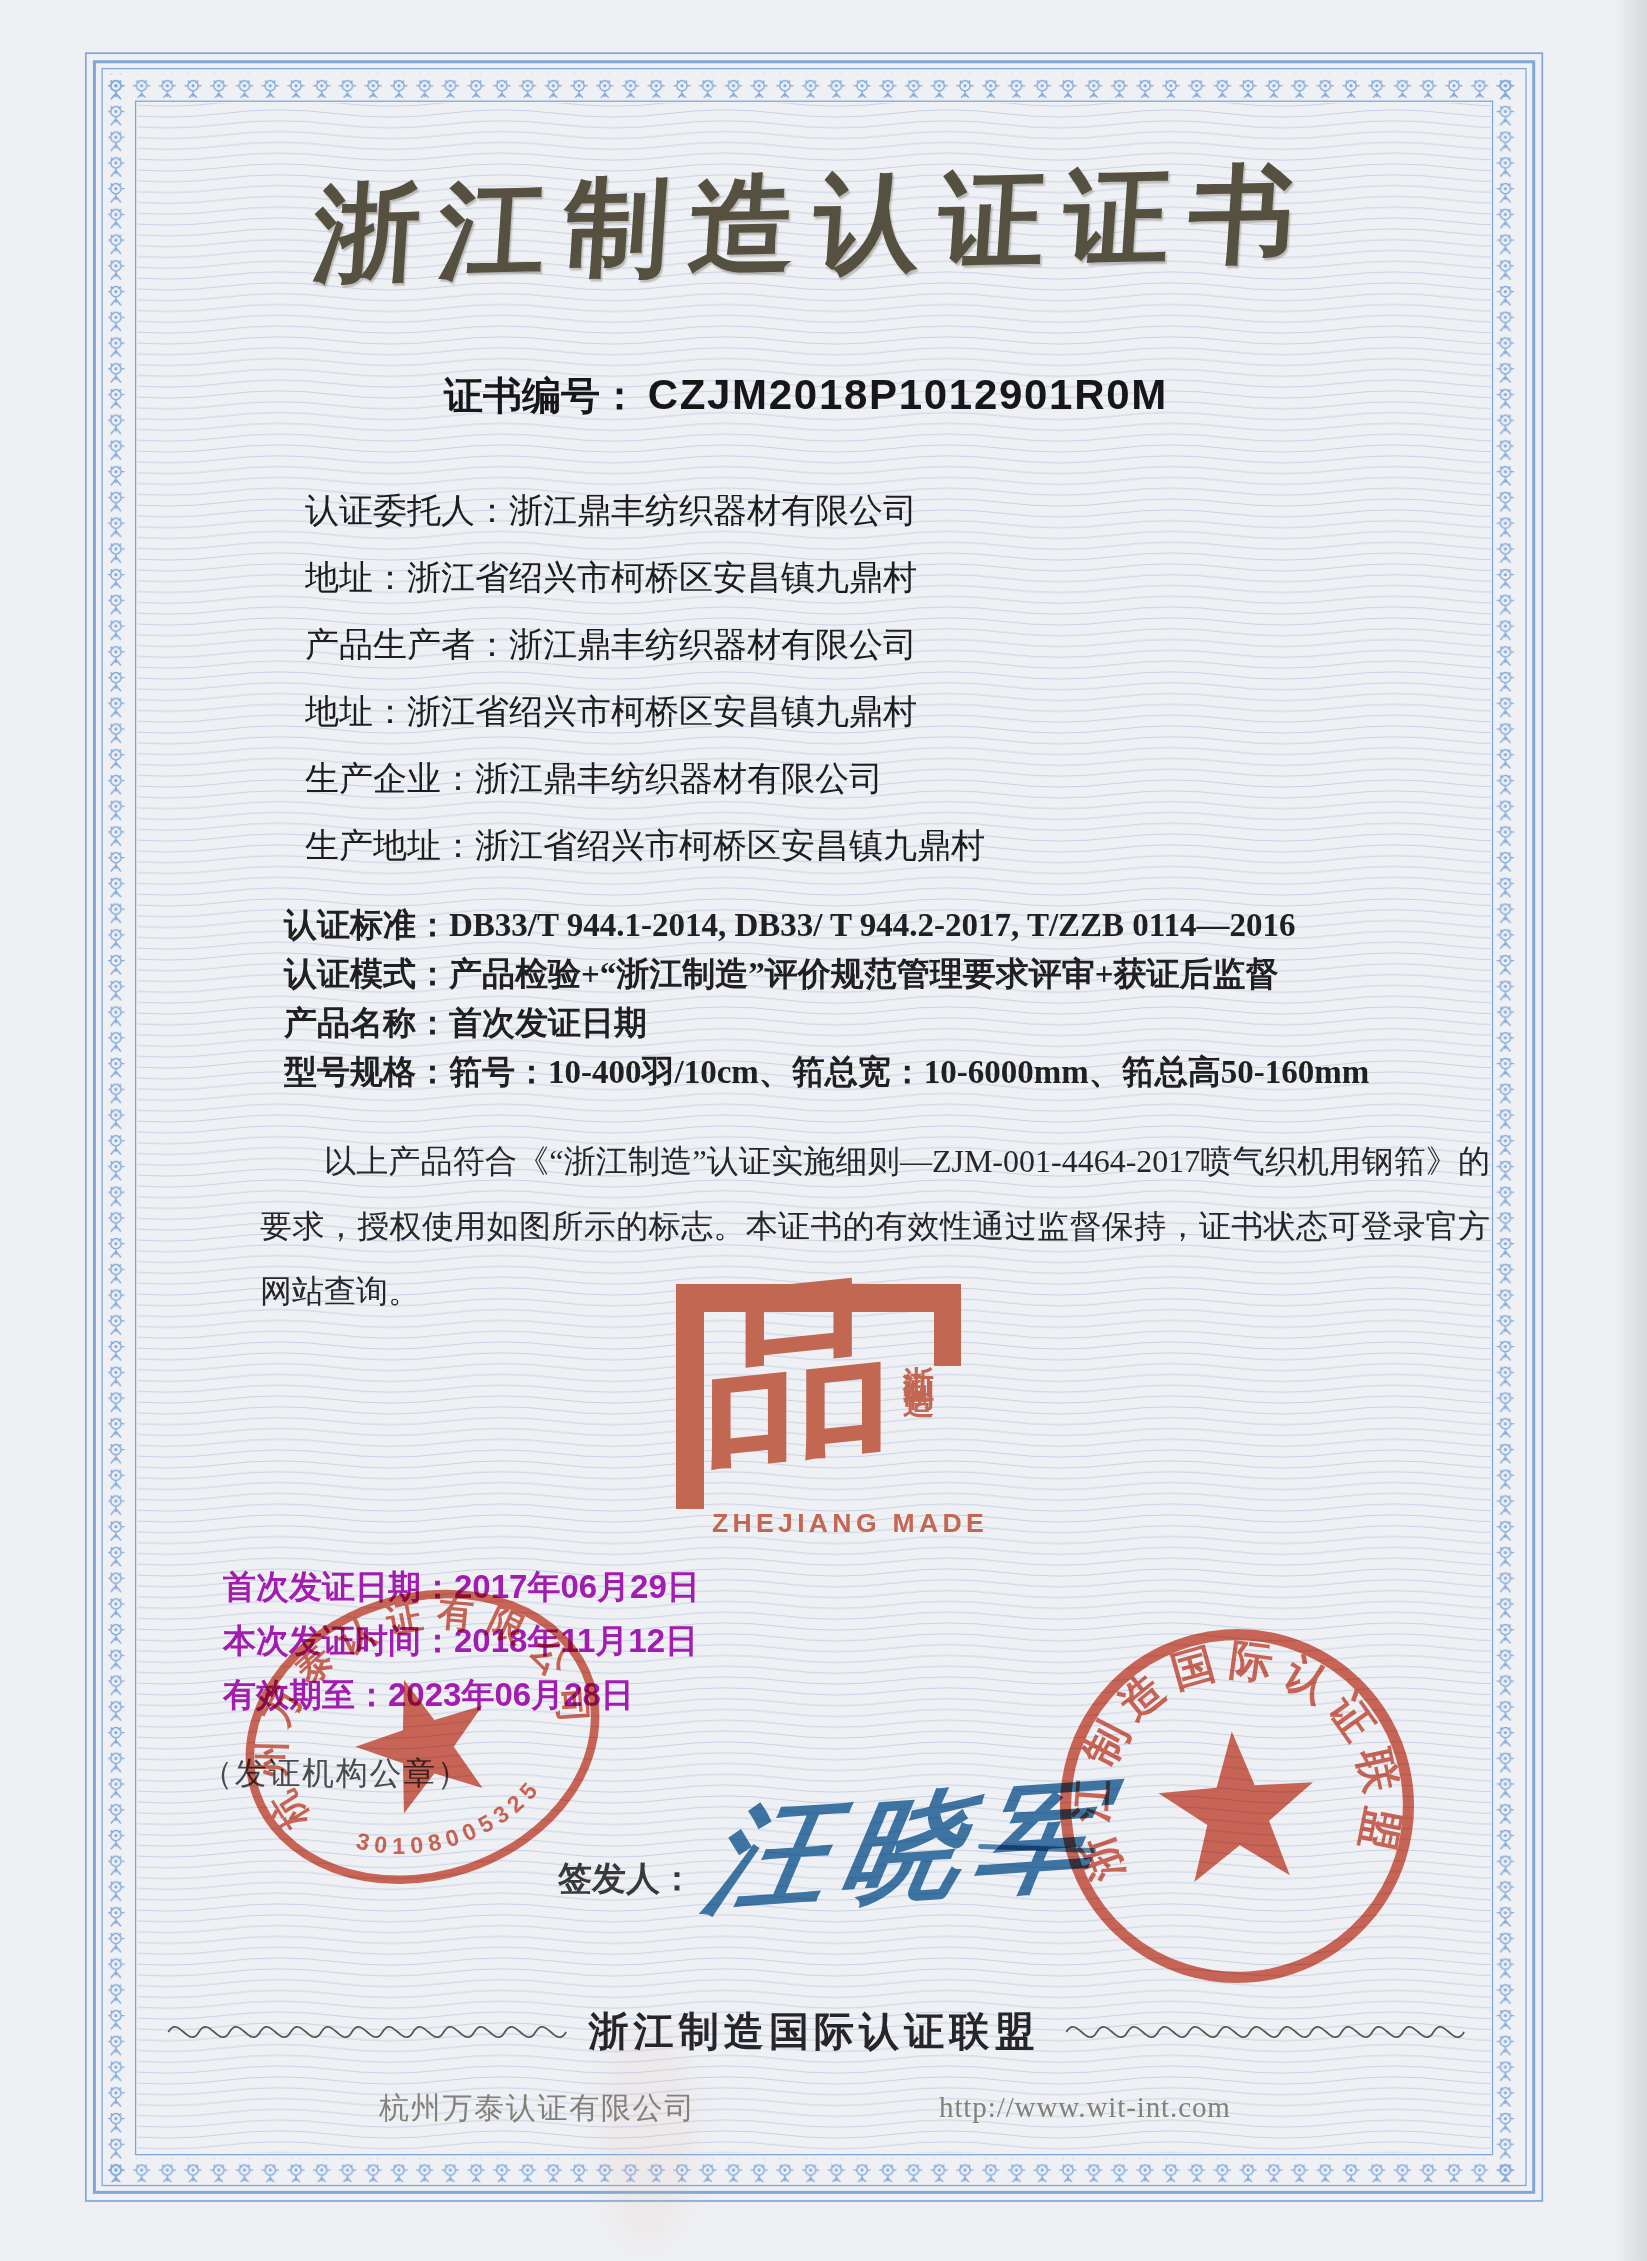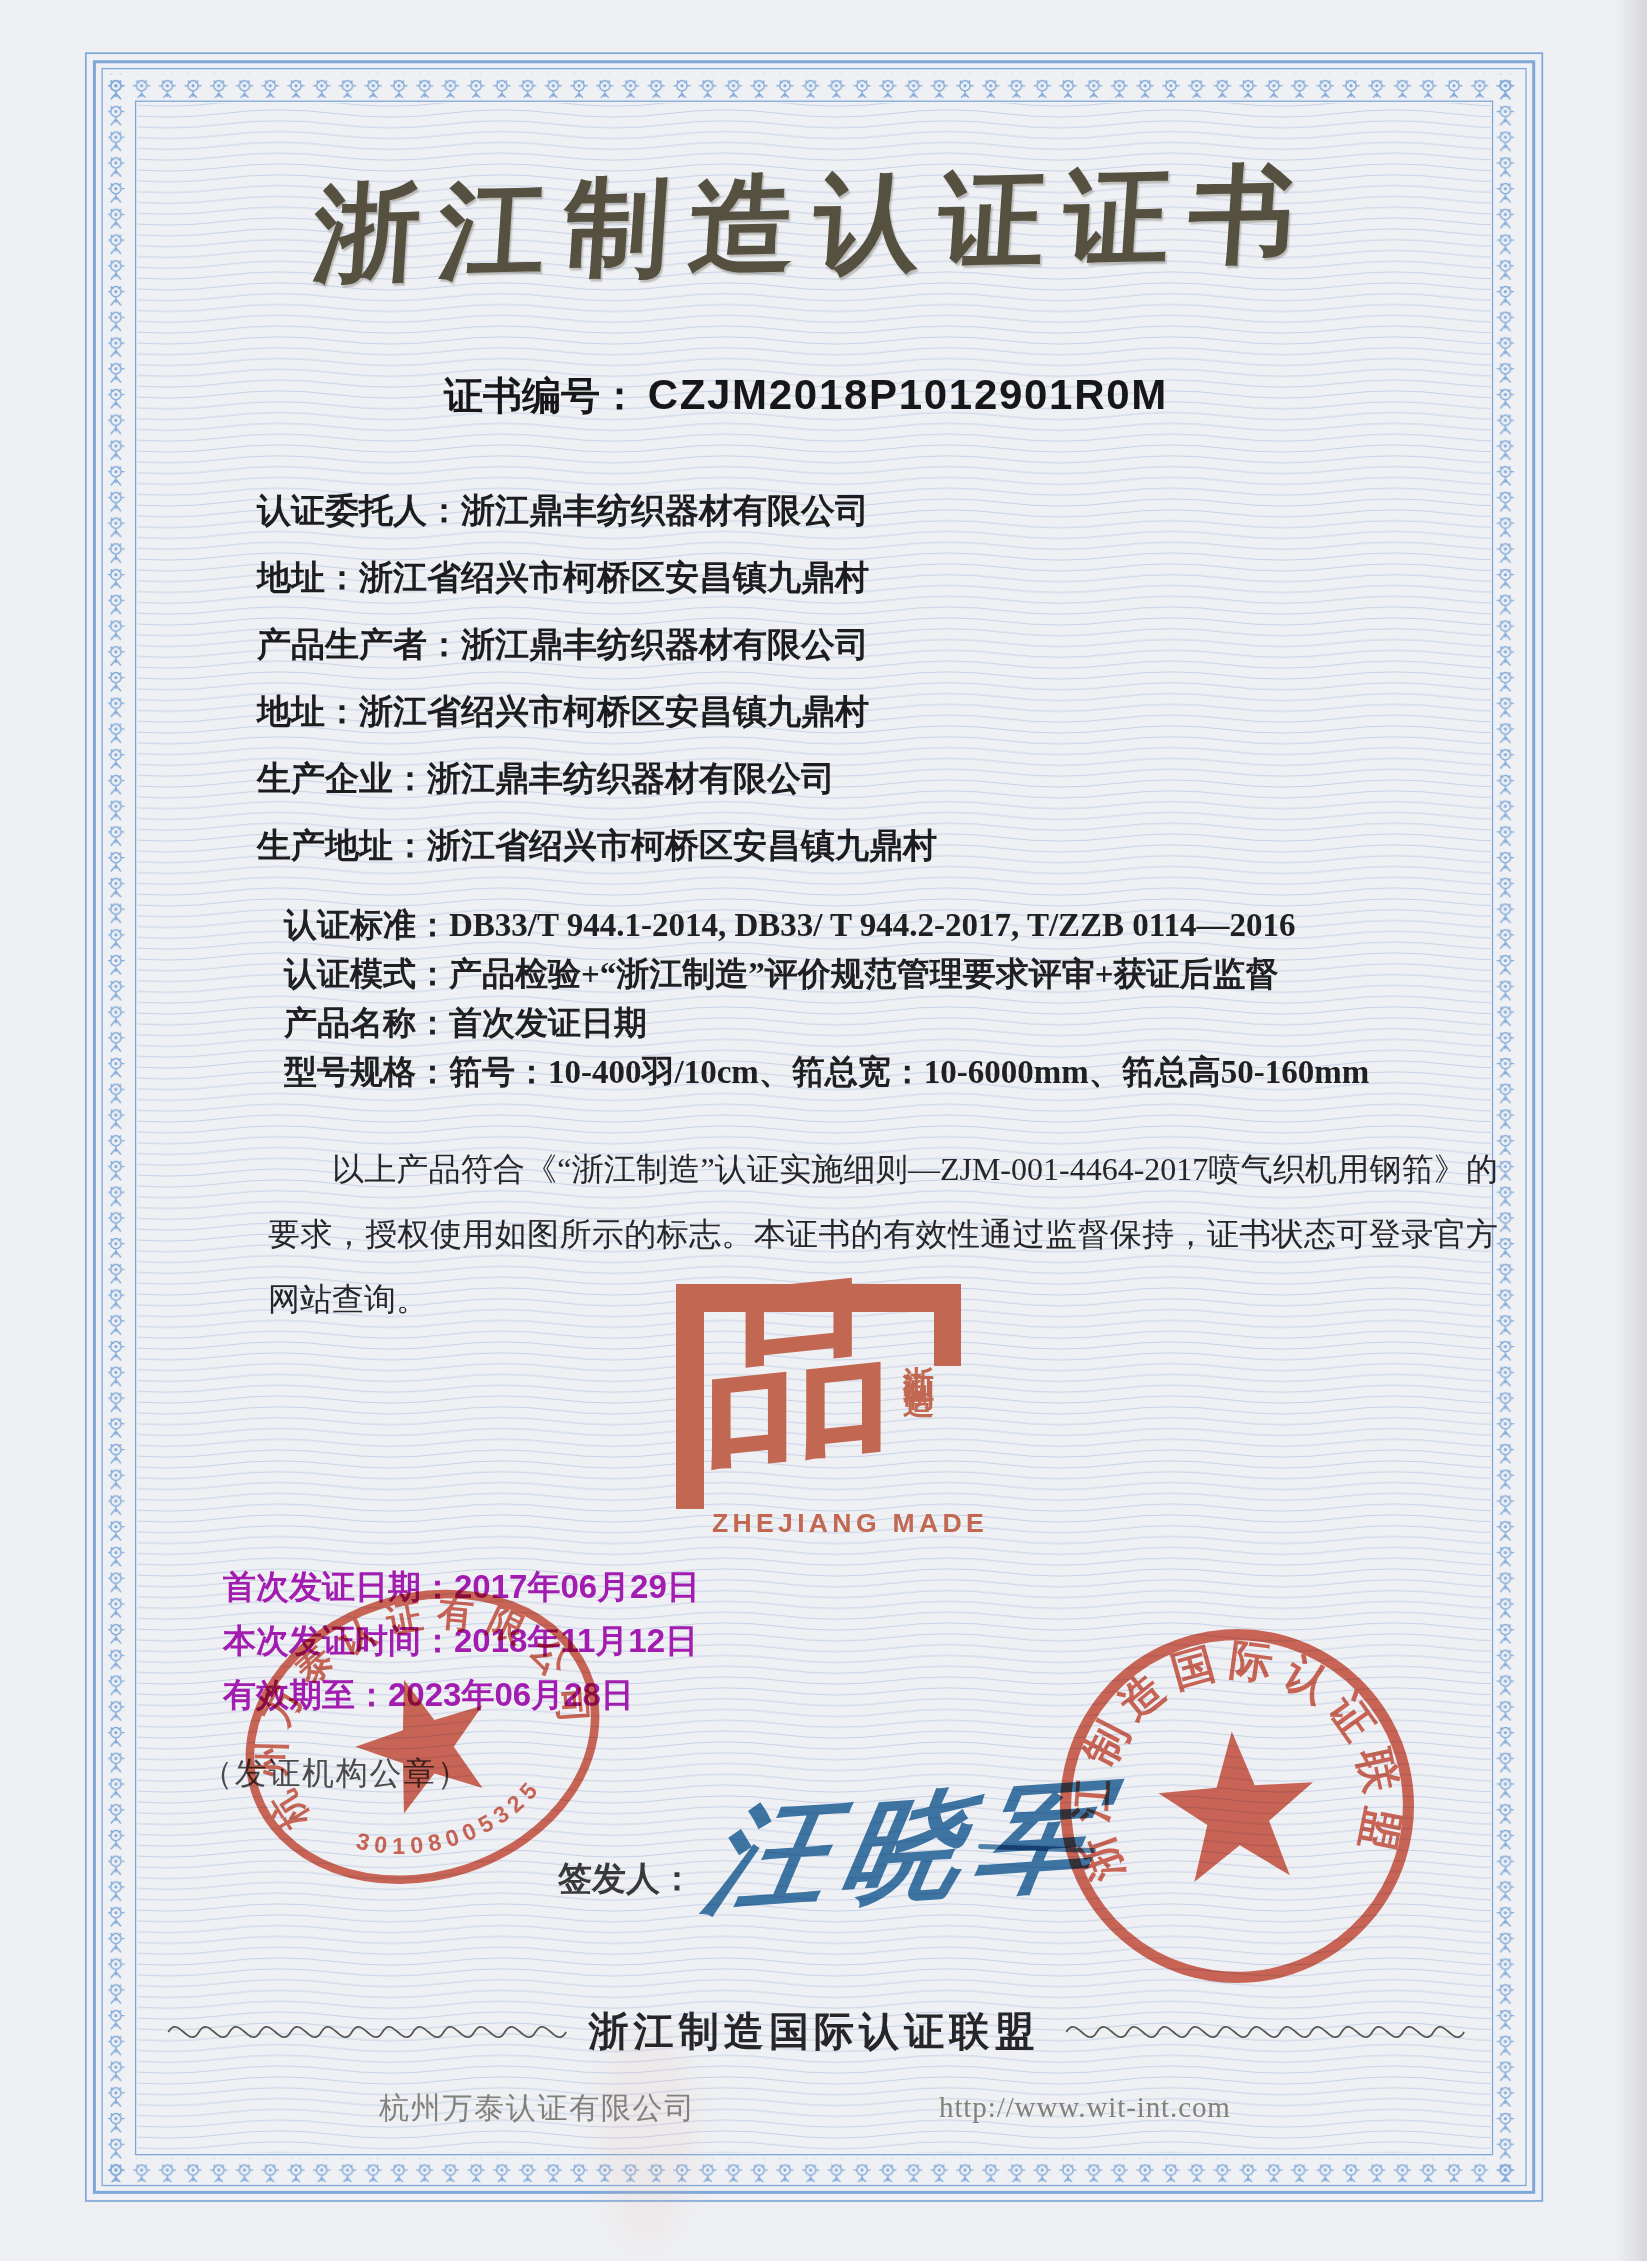--- a/index.html
+++ b/index.html
@@ -31,31 +31,31 @@
     text-shadow:1.7px 2.6px 1.7px rgba(70,62,45,.30);
     white-space:nowrap;
   }
   .certno{
     left:137px;right:172px;top:369px;text-align:center;color:#17171a;white-space:nowrap;
   }
   .certno .lbl{font-size:39px;font-weight:bold;font-family:"Liberation Sans",sans-serif;}
   .certno .val{font-size:42px;font-weight:bold;font-family:"Liberation Sans",sans-serif;letter-spacing:1.7px;margin-left:8.6px;}
 
   .parties{left:257px;top:477px;width:1227px;}
-  .parties .row{height:67px;line-height:67px;font-size:34px;font-weight:bold;
-    font-family:"Liberation Sans",sans-serif;color:var(--text-ink);white-space:nowrap;}
+  .parties .row{height:67px;line-height:67px;font-size:34px;font-weight:normal;
+    font-family:"Liberation Sans",sans-serif;color:var(--text-ink);white-space:nowrap;margin-left:48px;}
   .details{left:256px;top:901px;width:1235px;}
   .details .row{height:49px;line-height:49px;font-size:33px;font-weight:bold;
     font-family:"Liberation Serif",serif;color:#202023;white-space:nowrap;margin-left:28px;}
 
   .statement{
     left:256px;top:1125px;width:1230px;
     font-size:32px;line-height:65px;color:#26262a;
     font-family:"Liberation Serif",serif;
-    text-align:justify;text-indent:2em;margin:12px;
+    text-align:justify;text-indent:2em;margin:4px;
   }
 
   .logo{left:676px;top:1284px;width:285px;height:257px;}
   .logo .bar{position:absolute;background:var(--logo-red);}
   .logo .bar-top{left:0;top:0;width:285px;height:28px;}
   .logo .bar-left{left:0;top:0;width:27.5px;height:225px;}
   .logo .bar-right{right:0;top:0;width:27.5px;height:82px;}
   .logo-mark{
     position:absolute;left:29px;top:-10.3px;font-size:187px;line-height:1.05;
     color:var(--logo-red);font-weight:bold;font-family:"Liberation Serif",serif;

